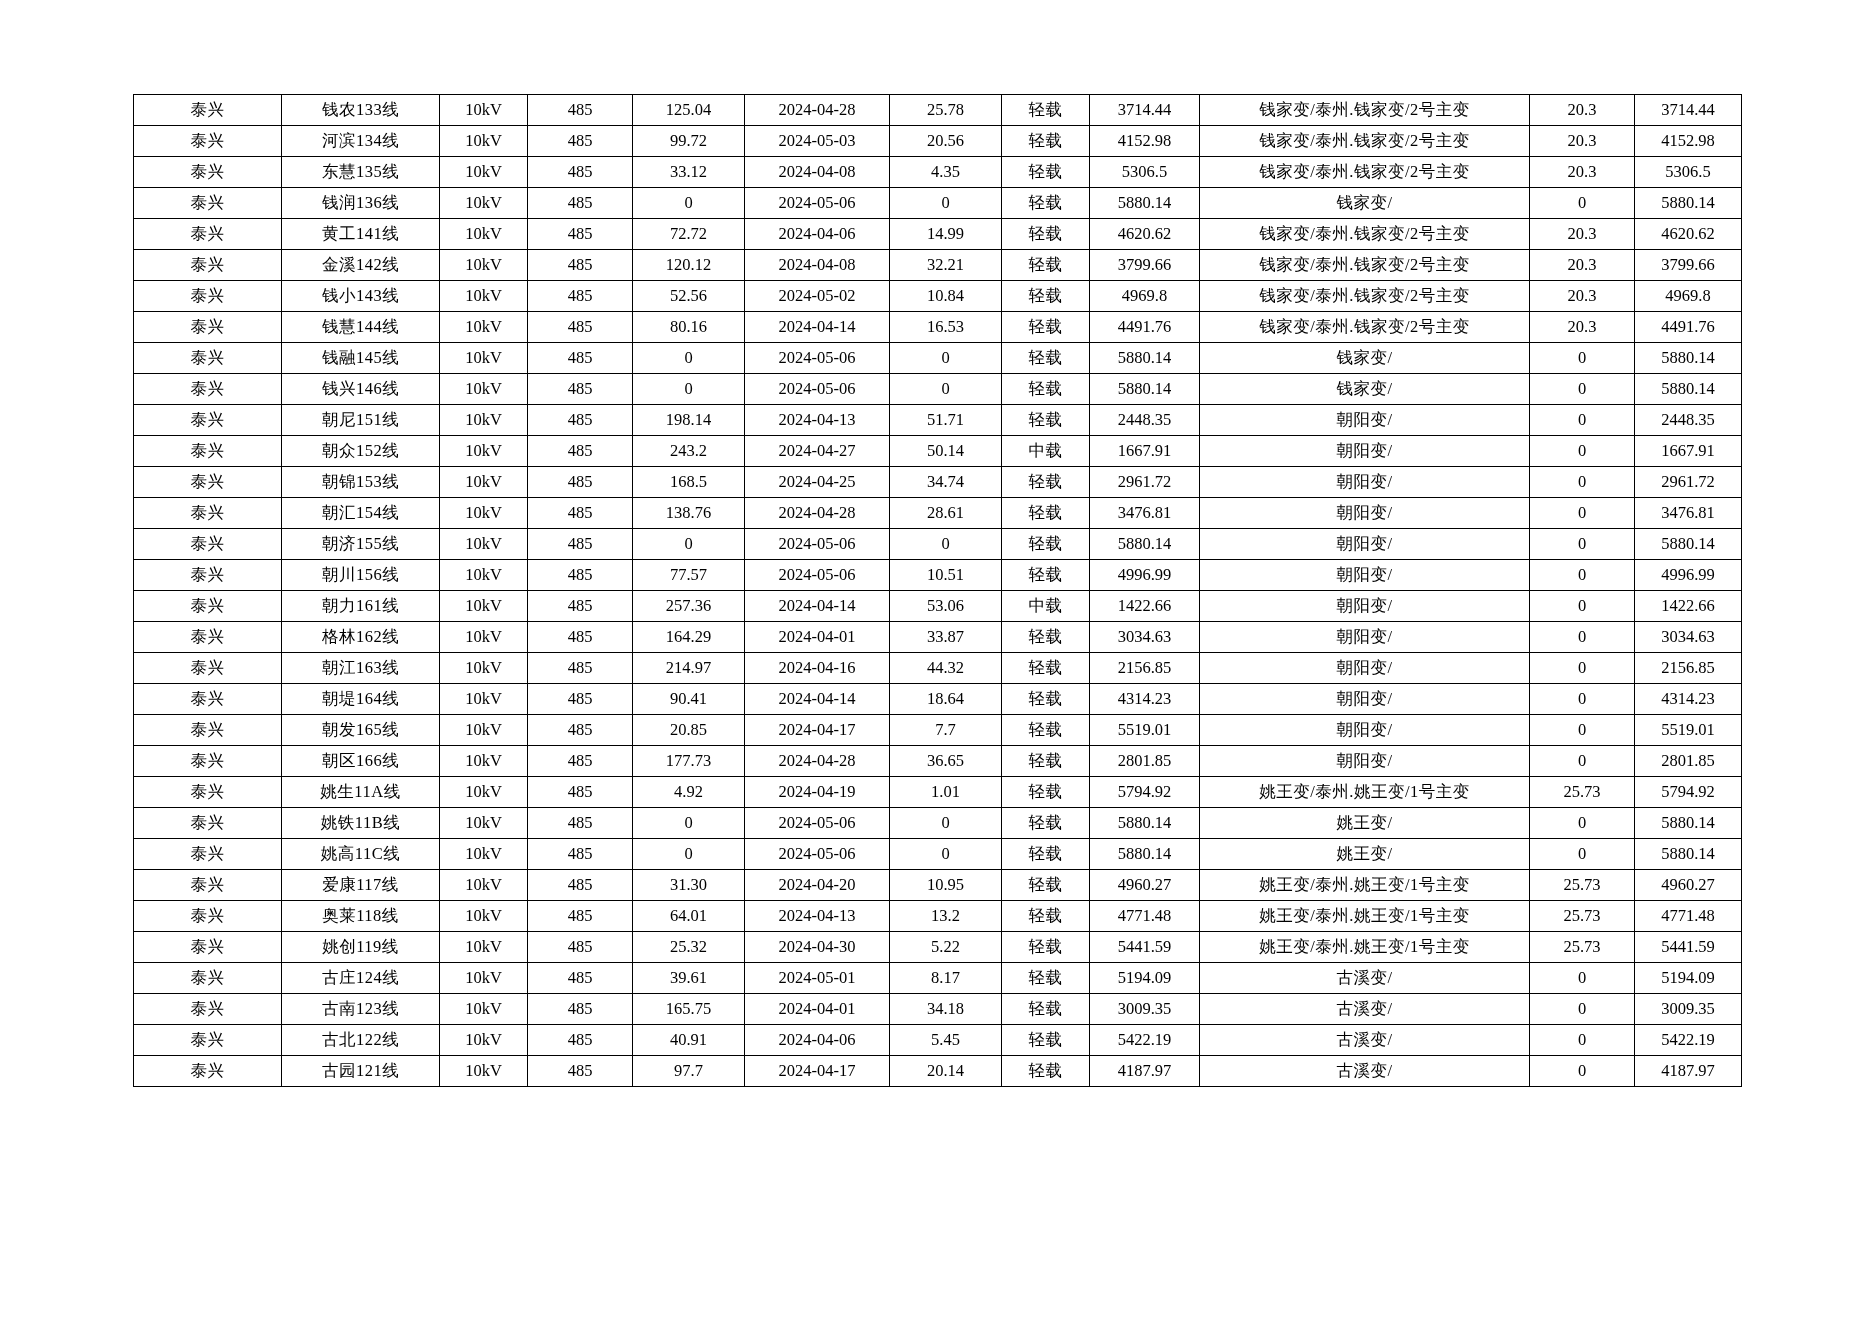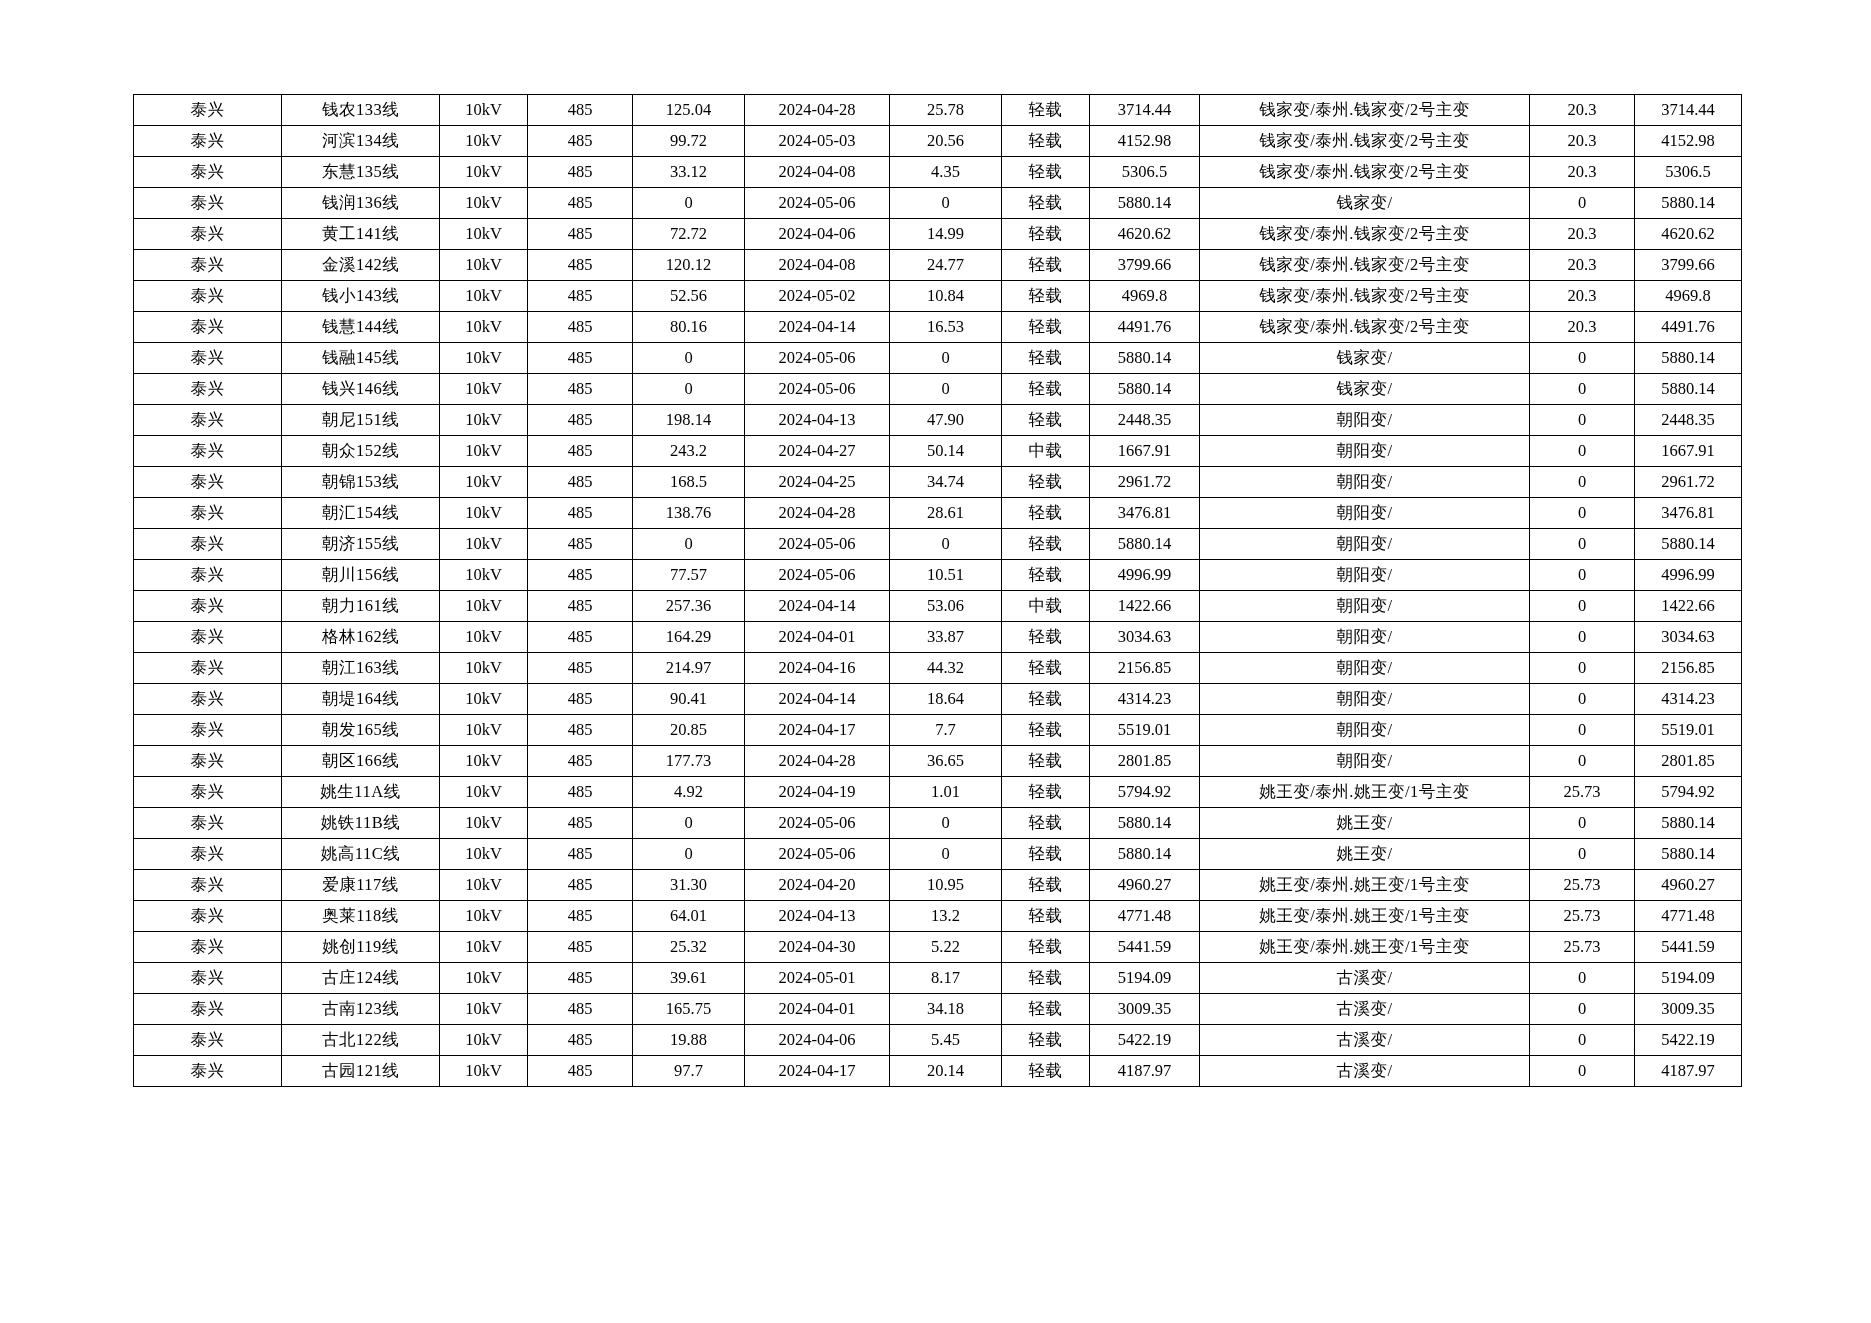--- a/index.html
+++ b/index.html
@@ -149,21 +149,21 @@
             <td class="num">20.3</td>
             <td class="num">4620.62</td>
           </tr>
           <tr>
             <td class="cn">泰兴</td>
             <td class="cn">金溪142线</td>
             <td class="num">10kV</td>
             <td class="num">485</td>
             <td class="num">120.12</td>
             <td class="num">2024-04-08</td>
-            <td class="num">24.77</td>
+            <td class="num">32.21</td>
             <td class="cn">轻载</td>
             <td class="num">3799.66</td>
             <td class="cn">钱家变/泰州.钱家变/2号主变</td>
             <td class="num">20.3</td>
             <td class="num">3799.66</td>
           </tr>
           <tr>
             <td class="cn">泰兴</td>
             <td class="cn">钱小143线</td>
             <td class="num">10kV</td>
@@ -219,21 +219,21 @@
             <td class="num">0</td>
             <td class="num">5880.14</td>
           </tr>
           <tr>
             <td class="cn">泰兴</td>
             <td class="cn">朝尼151线</td>
             <td class="num">10kV</td>
             <td class="num">485</td>
             <td class="num">198.14</td>
             <td class="num">2024-04-13</td>
-            <td class="num">47.90</td>
+            <td class="num">51.71</td>
             <td class="cn">轻载</td>
             <td class="num">2448.35</td>
             <td class="cn">朝阳变/</td>
             <td class="num">0</td>
             <td class="num">2448.35</td>
           </tr>
           <tr>
             <td class="cn">泰兴</td>
             <td class="cn">朝众152线</td>
             <td class="num">10kV</td>
@@ -497,21 +497,21 @@
             <td class="num">3009.35</td>
             <td class="cn">古溪变/</td>
             <td class="num">0</td>
             <td class="num">3009.35</td>
           </tr>
           <tr>
             <td class="cn">泰兴</td>
             <td class="cn">古北122线</td>
             <td class="num">10kV</td>
             <td class="num">485</td>
-            <td class="num">19.88</td>
+            <td class="num">40.91</td>
             <td class="num">2024-04-06</td>
             <td class="num">5.45</td>
             <td class="cn">轻载</td>
             <td class="num">5422.19</td>
             <td class="cn">古溪变/</td>
             <td class="num">0</td>
             <td class="num">5422.19</td>
           </tr>
           <tr>
             <td class="cn">泰兴</td>

